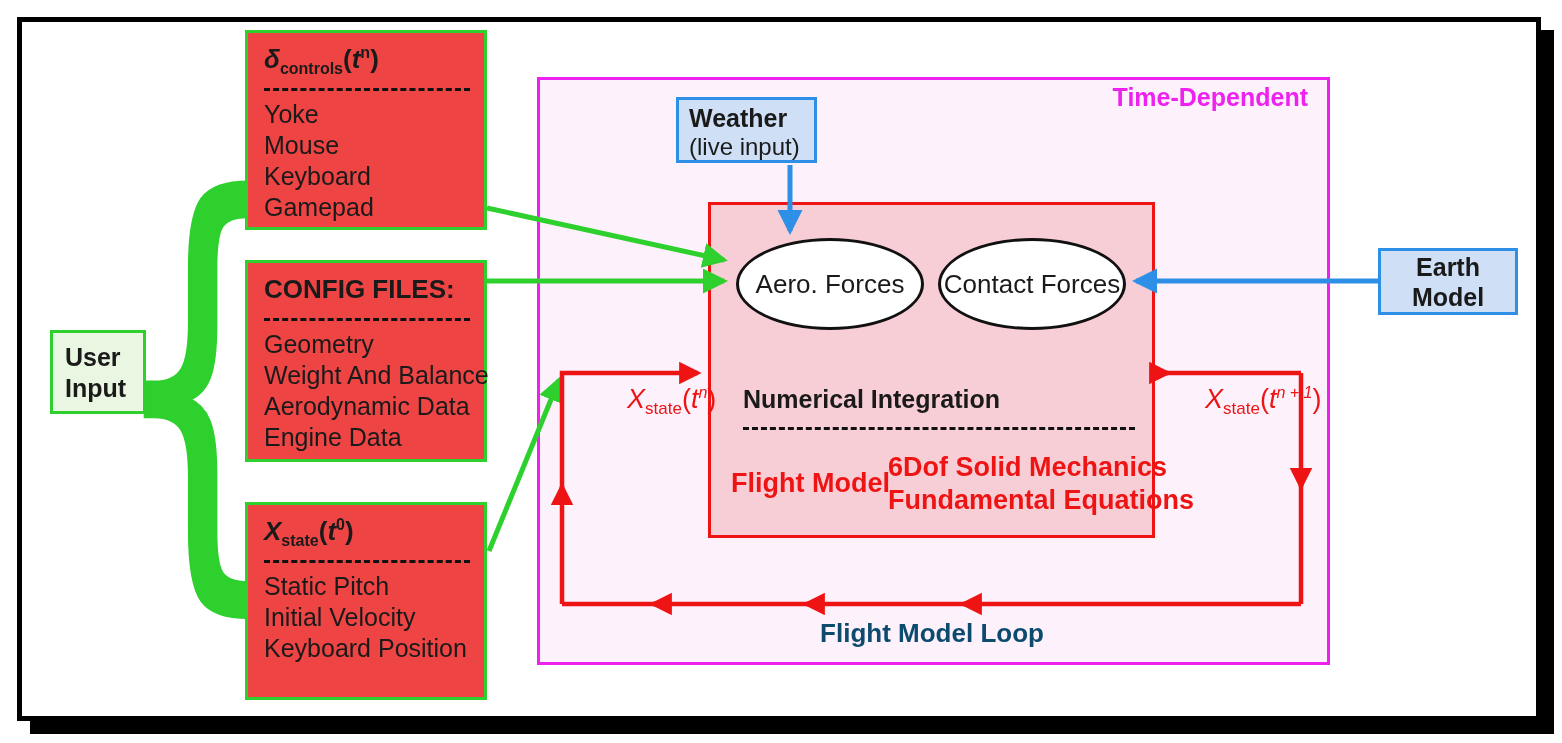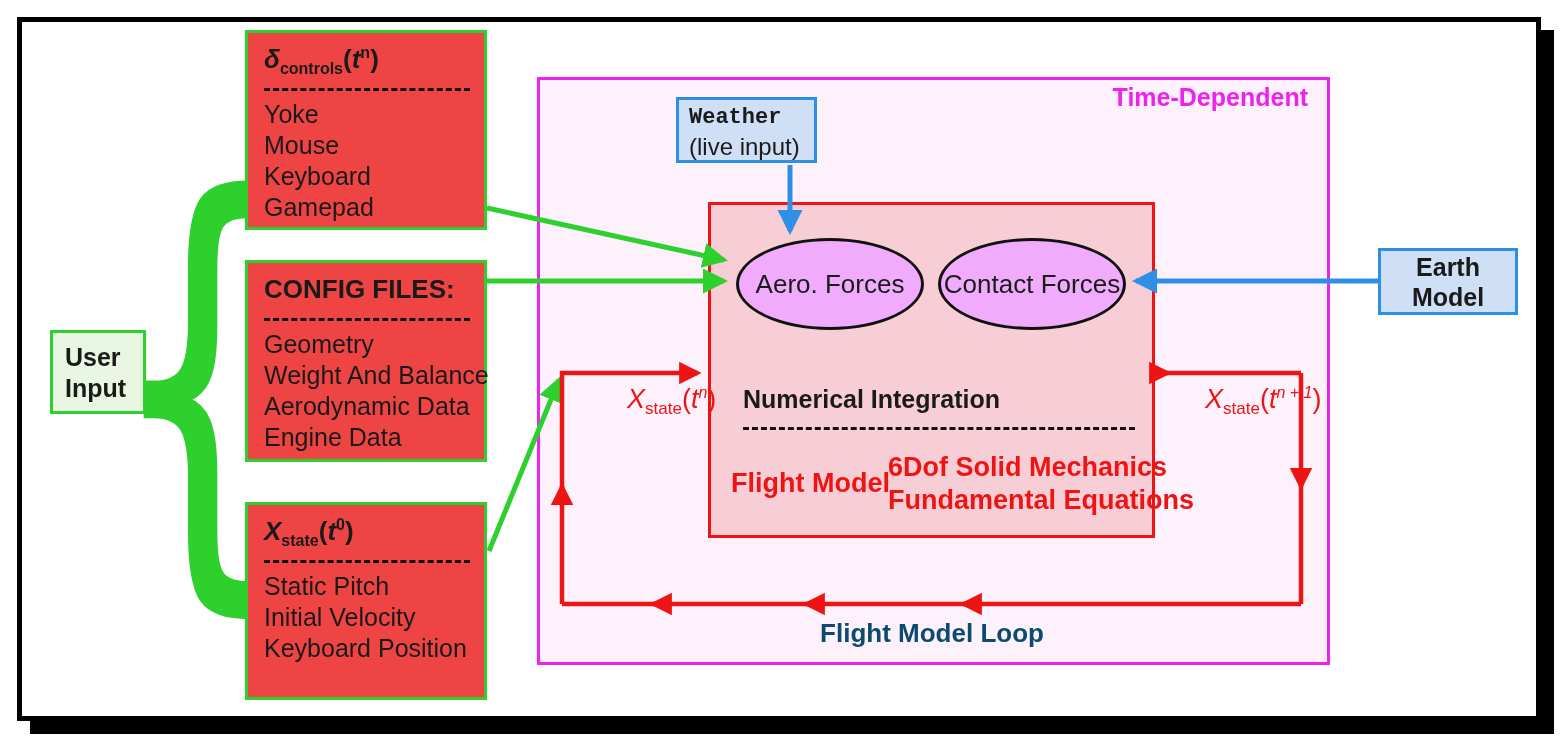--- a/index.html
+++ b/index.html
@@ -46,36 +46,36 @@
     position: absolute; left: 537px; top: 77px; width: 793px; height: 588px;
     background: #fdf1fc; border: 3px solid #ee22ee;
   }
   #time-label {
     position: absolute; left: 1080px; top: 83px; width: 228px;
     text-align: right; font-size: 25px; font-weight: bold; color: #ee22ee;
   }
   
   .bluebox { position: absolute; background: #cfe0f6; border: 3px solid #2e8fe6; }
   #weather-box { left: 676px; top: 97px; width: 141px; height: 66px; padding: 3px 0 0 10px; }
-  #weather-box .l1 { font-size: 22px; font-weight: bold; line-height: 30px; font-family: Liberation Mono, monospace; }
+  #weather-box .l1 { font-size: 25px; font-weight: bold; line-height: 30px; }
   #weather-box .l2 { font-size: 24px; line-height: 28px; }
   #earth-box {
     left: 1378px; top: 248px; width: 140px; height: 67px;
     display: flex; align-items: center; justify-content: center;
     text-align: center; font-size: 25px; font-weight: bold; line-height: 30px;
   }
   #earth-box div { width: 80px; }
   
   #flight-box {
     position: absolute; left: 708px; top: 202px; width: 447px; height: 336px;
     background: #f8ced6; border: 3px solid #ee1414;
   }
   .ellipse {
     position: absolute; width: 188px; height: 92px; border: 3px solid #111;
-    border-radius: 50%; background: #f0abfc;
+    border-radius: 50%; background: #ffffff;
     display: flex; align-items: center; justify-content: center;
     font-size: 26px; white-space: nowrap;
   }
   #aero-ellipse    { left: 25px;  top: 33px; }
   #contact-ellipse { left: 227px; top: 33px; }
   #ni-heading { position: absolute; left: 32px; top: 180px; font-size: 25px; font-weight: bold; }
   #ni-divider { position: absolute; left: 32px; top: 222px; width: 392px; border-top: 3px dashed #111; }
   #fm-label   { position: absolute; left: 20px; top: 263px; font-size: 27px; font-weight: bold; color: #ee1414; text-align: center; }
   #sixdof     { position: absolute; left: 177px; top: 246px; font-size: 27px; font-weight: bold; color: #ee1414; line-height: 33px; white-space: nowrap; }
   

